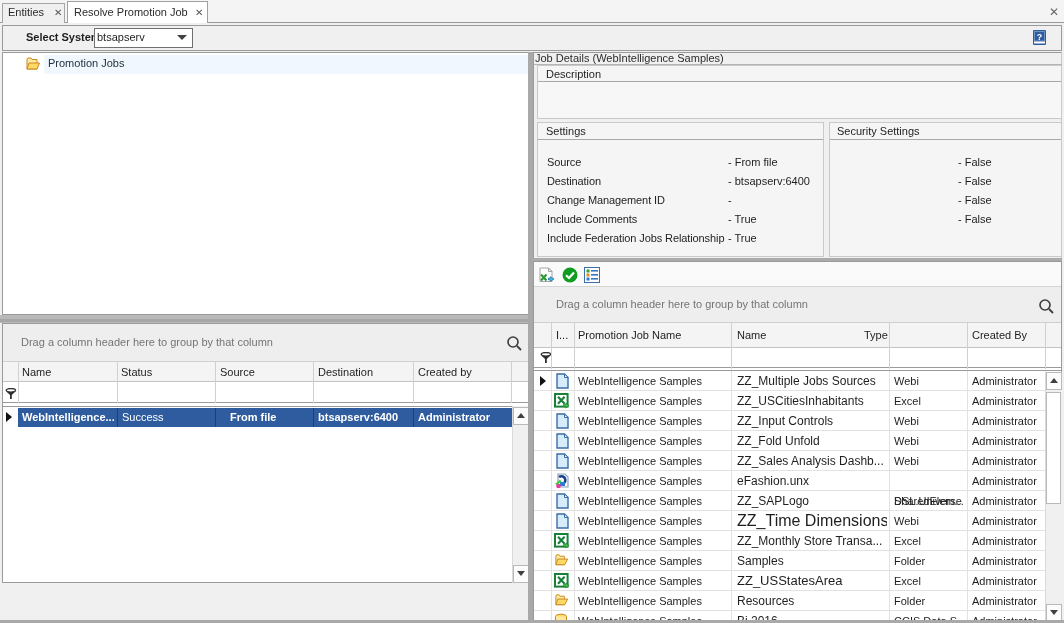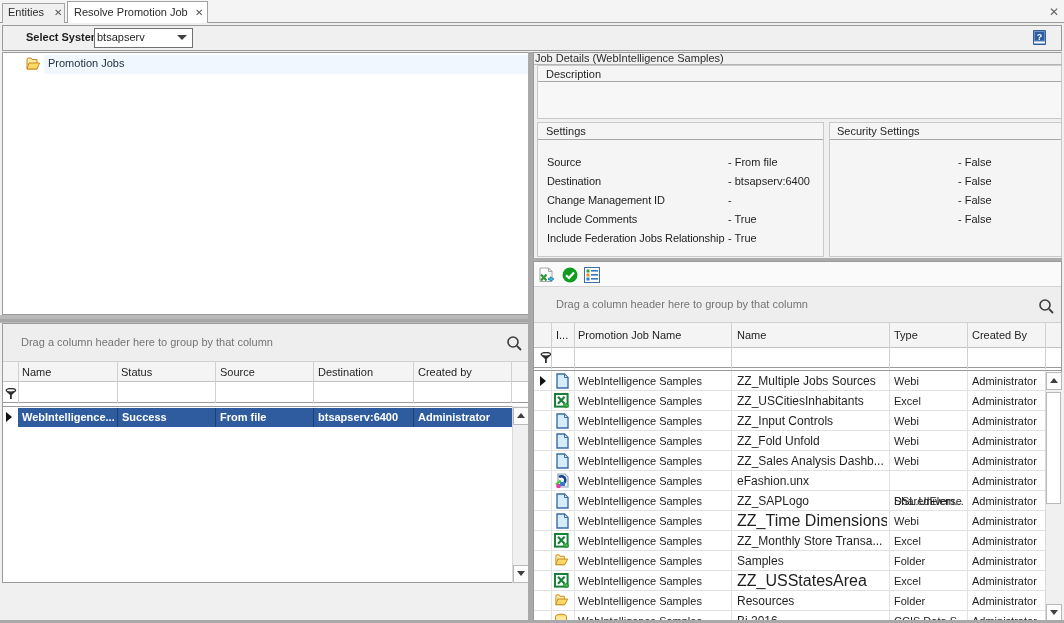--- a/index.html
+++ b/index.html
@@ -83,22 +83,22 @@
   </div>
   <div class="abs" style="left:3px;top:406px;width:526px;height:1px;background:#9a9a9a;"></div>
 
   <div class="abs" style="left:18px;top:408px;width:494px;height:19px;background:#2e5c9e;"></div>
   <div class="abs" style="left:117px;top:408px;width:1px;height:19px;background:#1d4073;"></div>
   <div class="abs" style="left:215px;top:408px;width:1px;height:19px;background:#1d4073;"></div>
   <div class="abs" style="left:313px;top:408px;width:1px;height:19px;background:#1d4073;"></div>
   <div class="abs" style="left:413px;top:408px;width:1px;height:19px;background:#1d4073;"></div>
   <div class="abs" style="left:6px;top:412px;width:0;height:0;border-top:5px solid transparent;border-bottom:5px solid transparent;border-left:6px solid #111;"></div>
   <div class="abs" style="left:18px;top:408px;width:99px;height:19px;color:#fff;font-weight:bold;line-height:19px;padding-left:4px;box-sizing:border-box;overflow:hidden;white-space:nowrap;">WebIntelligence...</div>
-  <div class="abs" style="left:117px;top:408px;width:98px;height:19px;color:#fff;font-weight:bold;line-height:19px;padding-left:5px;box-sizing:border-box;">Success</div>
-  <div class="abs" style="left:215px;top:408px;width:98px;height:19px;color:#fff;font-weight:bold;line-height:19px;padding-left:5px;box-sizing:border-box;">From file</div>
+  <div class="abs" style="left:117px;top:408px;width:98px;height:19px;color:#fff;font-weight:normal;line-height:19px;padding-left:5px;box-sizing:border-box;">Success</div>
+  <div class="abs" style="left:225px;top:408px;width:98px;height:19px;color:#fff;font-weight:bold;line-height:19px;padding-left:5px;box-sizing:border-box;">From file</div>
   <div class="abs" style="left:313px;top:408px;width:100px;height:19px;color:#fff;font-weight:bold;line-height:19px;padding-left:5px;box-sizing:border-box;">btsapserv:6400</div>
   <div class="abs" style="left:413px;top:408px;width:98px;height:19px;color:#fff;font-weight:bold;line-height:19px;padding-left:5px;box-sizing:border-box;">Administrator</div>
 
   <div class="abs" style="left:512px;top:406px;width:17px;height:177px;background:#f0f0f0;border-left:1px solid #d9d9d9;box-sizing:border-box;"></div>
   <div class="abs" style="left:513px;top:407px;width:16px;height:18px;background:#fcfcfc;border:1px solid #b9b9b9;box-sizing:border-box;"></div>
   <div class="abs" style="left:517px;top:413px;width:0;height:0;border-left:4px solid transparent;border-right:4px solid transparent;border-bottom:5px solid #404040;"></div>
   <div class="abs" style="left:513px;top:565px;width:16px;height:18px;background:#fcfcfc;border:1px solid #b9b9b9;box-sizing:border-box;"></div>
   <div class="abs" style="left:517px;top:571px;width:0;height:0;border-left:4px solid transparent;border-right:4px solid transparent;border-top:5px solid #404040;"></div>
 
   <div class="abs" style="left:0px;top:583px;width:1064px;height:37px;background:#f0f0f0;"></div>
@@ -169,21 +169,21 @@
   <div class="abs" style="left:534px;top:323px;width:527px;height:25px;background:#f4f4f4;border-bottom:1px solid #c3c3c3;box-sizing:border-box;"></div>
   <div class="abs" style="left:551px;top:323px;width:1px;height:46px;background:#d0d0d0;z-index:3;"></div>
   <div class="abs" style="left:574px;top:323px;width:1px;height:46px;background:#d0d0d0;z-index:3;"></div>
   <div class="abs" style="left:731px;top:323px;width:1px;height:46px;background:#d0d0d0;z-index:3;"></div>
   <div class="abs" style="left:889px;top:323px;width:1px;height:46px;background:#d0d0d0;z-index:3;"></div>
   <div class="abs" style="left:967px;top:323px;width:1px;height:46px;background:#d0d0d0;z-index:3;"></div>
   <div class="abs" style="left:1045px;top:323px;width:1px;height:46px;background:#d0d0d0;z-index:3;"></div>
   <div class="abs" style="left:556px;top:329px;">I...</div>
   <div class="abs" style="left:578px;top:329px;">Promotion Job Name</div>
   <div class="abs" style="left:737px;top:329px;">Name</div>
-  <div class="abs" style="left:894px;top:329px;">Type</div>
+  <div class="abs" style="left:864px;top:329px;">Type</div>
   <div class="abs" style="left:972px;top:329px;">Created By</div>
 
   <div class="abs" style="left:534px;top:348px;width:527px;height:20px;background:#fff;border-bottom:1px solid #9a9a9a;box-sizing:border-box;"></div>
   <div class="abs" style="left:540px;top:352px;">
     <svg width="12" height="12" viewBox="0 0 12 12">
       <path d="M1.4 3.4 L5 7 L5 11 L6.8 11 L6.8 7 L10.4 3.4 Z" fill="#2e2e2e"></path>
       <ellipse cx="5.9" cy="2.3" rx="4.7" ry="1.8" fill="#ffffff" stroke="#2e2e2e" stroke-width="1.3"></ellipse>
     </svg>
   </div>
   <div class="abs" style="left:534px;top:370px;width:527px;height:1px;background:#9a9a9a;"></div>
@@ -284,21 +284,21 @@
   <div class="abs" style="font-size:12px;left:737px;top:551px;width:150px;height:20px;line-height:20px;overflow:hidden;white-space:nowrap;">Samples</div>
   <div class="abs" style="left:894px;top:551px;width:72px;height:20px;line-height:20px;overflow:hidden;white-space:nowrap;">Folder</div>
   <div class="abs" style="left:972px;top:551px;width:72px;height:20px;line-height:20px;overflow:hidden;white-space:nowrap;">Administrator</div>
   <div class="abs" style="left:534px;top:590px;width:511px;height:1px;background:#e2e2e2;"></div>
   <div class="abs" style="left:554px;top:573px;"><svg width="16" height="16" viewBox="0 0 16 16">
           <rect x="1" y="1" width="12.6" height="12.6" fill="#fff" stroke="#188038" stroke-width="2"></rect>
           <path d="M4 3.8 L10.6 10.8 M10.6 3.8 L4 10.8" stroke="#188038" stroke-width="2.1"></path>
           <path d="M15 12.5 L11.8 10 L11.8 11.3 L9.6 11.3 L9.6 13.7 L11.8 13.7 L11.8 15 Z" fill="#3fbf3f" stroke="#15753a" stroke-width="0.6"></path>
         </svg></div>
   <div class="abs" style="left:578px;top:571px;width:150px;height:20px;line-height:20px;overflow:hidden;white-space:nowrap;">WebIntelligence Samples</div>
-  <div class="abs" style="font-size:16px;left:737px;top:571px;width:150px;height:20px;line-height:20px;overflow:hidden;white-space:nowrap;">ZZ_USStatesArea</div>
+  <div class="abs" style="font-size:13px;left:737px;top:571px;width:150px;height:20px;line-height:20px;overflow:hidden;white-space:nowrap;">ZZ_USStatesArea</div>
   <div class="abs" style="left:894px;top:571px;width:72px;height:20px;line-height:20px;overflow:hidden;white-space:nowrap;">Excel</div>
   <div class="abs" style="left:972px;top:571px;width:72px;height:20px;line-height:20px;overflow:hidden;white-space:nowrap;">Administrator</div>
   <div class="abs" style="left:534px;top:610px;width:511px;height:1px;background:#e2e2e2;"></div>
   <div class="abs" style="left:554px;top:593px;"><svg width="16" height="14" viewBox="0 0 17 14">
           <path d="M2 3 L2 12 L11 12 L11 3 L6.5 3 L5.5 1.5 L3 1.5 Q2 1.5 2 3 Z" fill="#ffe9a2" stroke="#c8881c" stroke-width="1"></path>
           <path d="M4 6 L14.5 6 L11.5 12 L2 12 Z" fill="#ffd968" stroke="#c8881c" stroke-width="1"></path>
         </svg></div>
   <div class="abs" style="left:578px;top:591px;width:150px;height:20px;line-height:20px;overflow:hidden;white-space:nowrap;">WebIntelligence Samples</div>
   <div class="abs" style="font-size:12px;left:737px;top:591px;width:150px;height:20px;line-height:20px;overflow:hidden;white-space:nowrap;">Resources</div>
   <div class="abs" style="left:894px;top:591px;width:72px;height:20px;line-height:20px;overflow:hidden;white-space:nowrap;">Folder</div>

